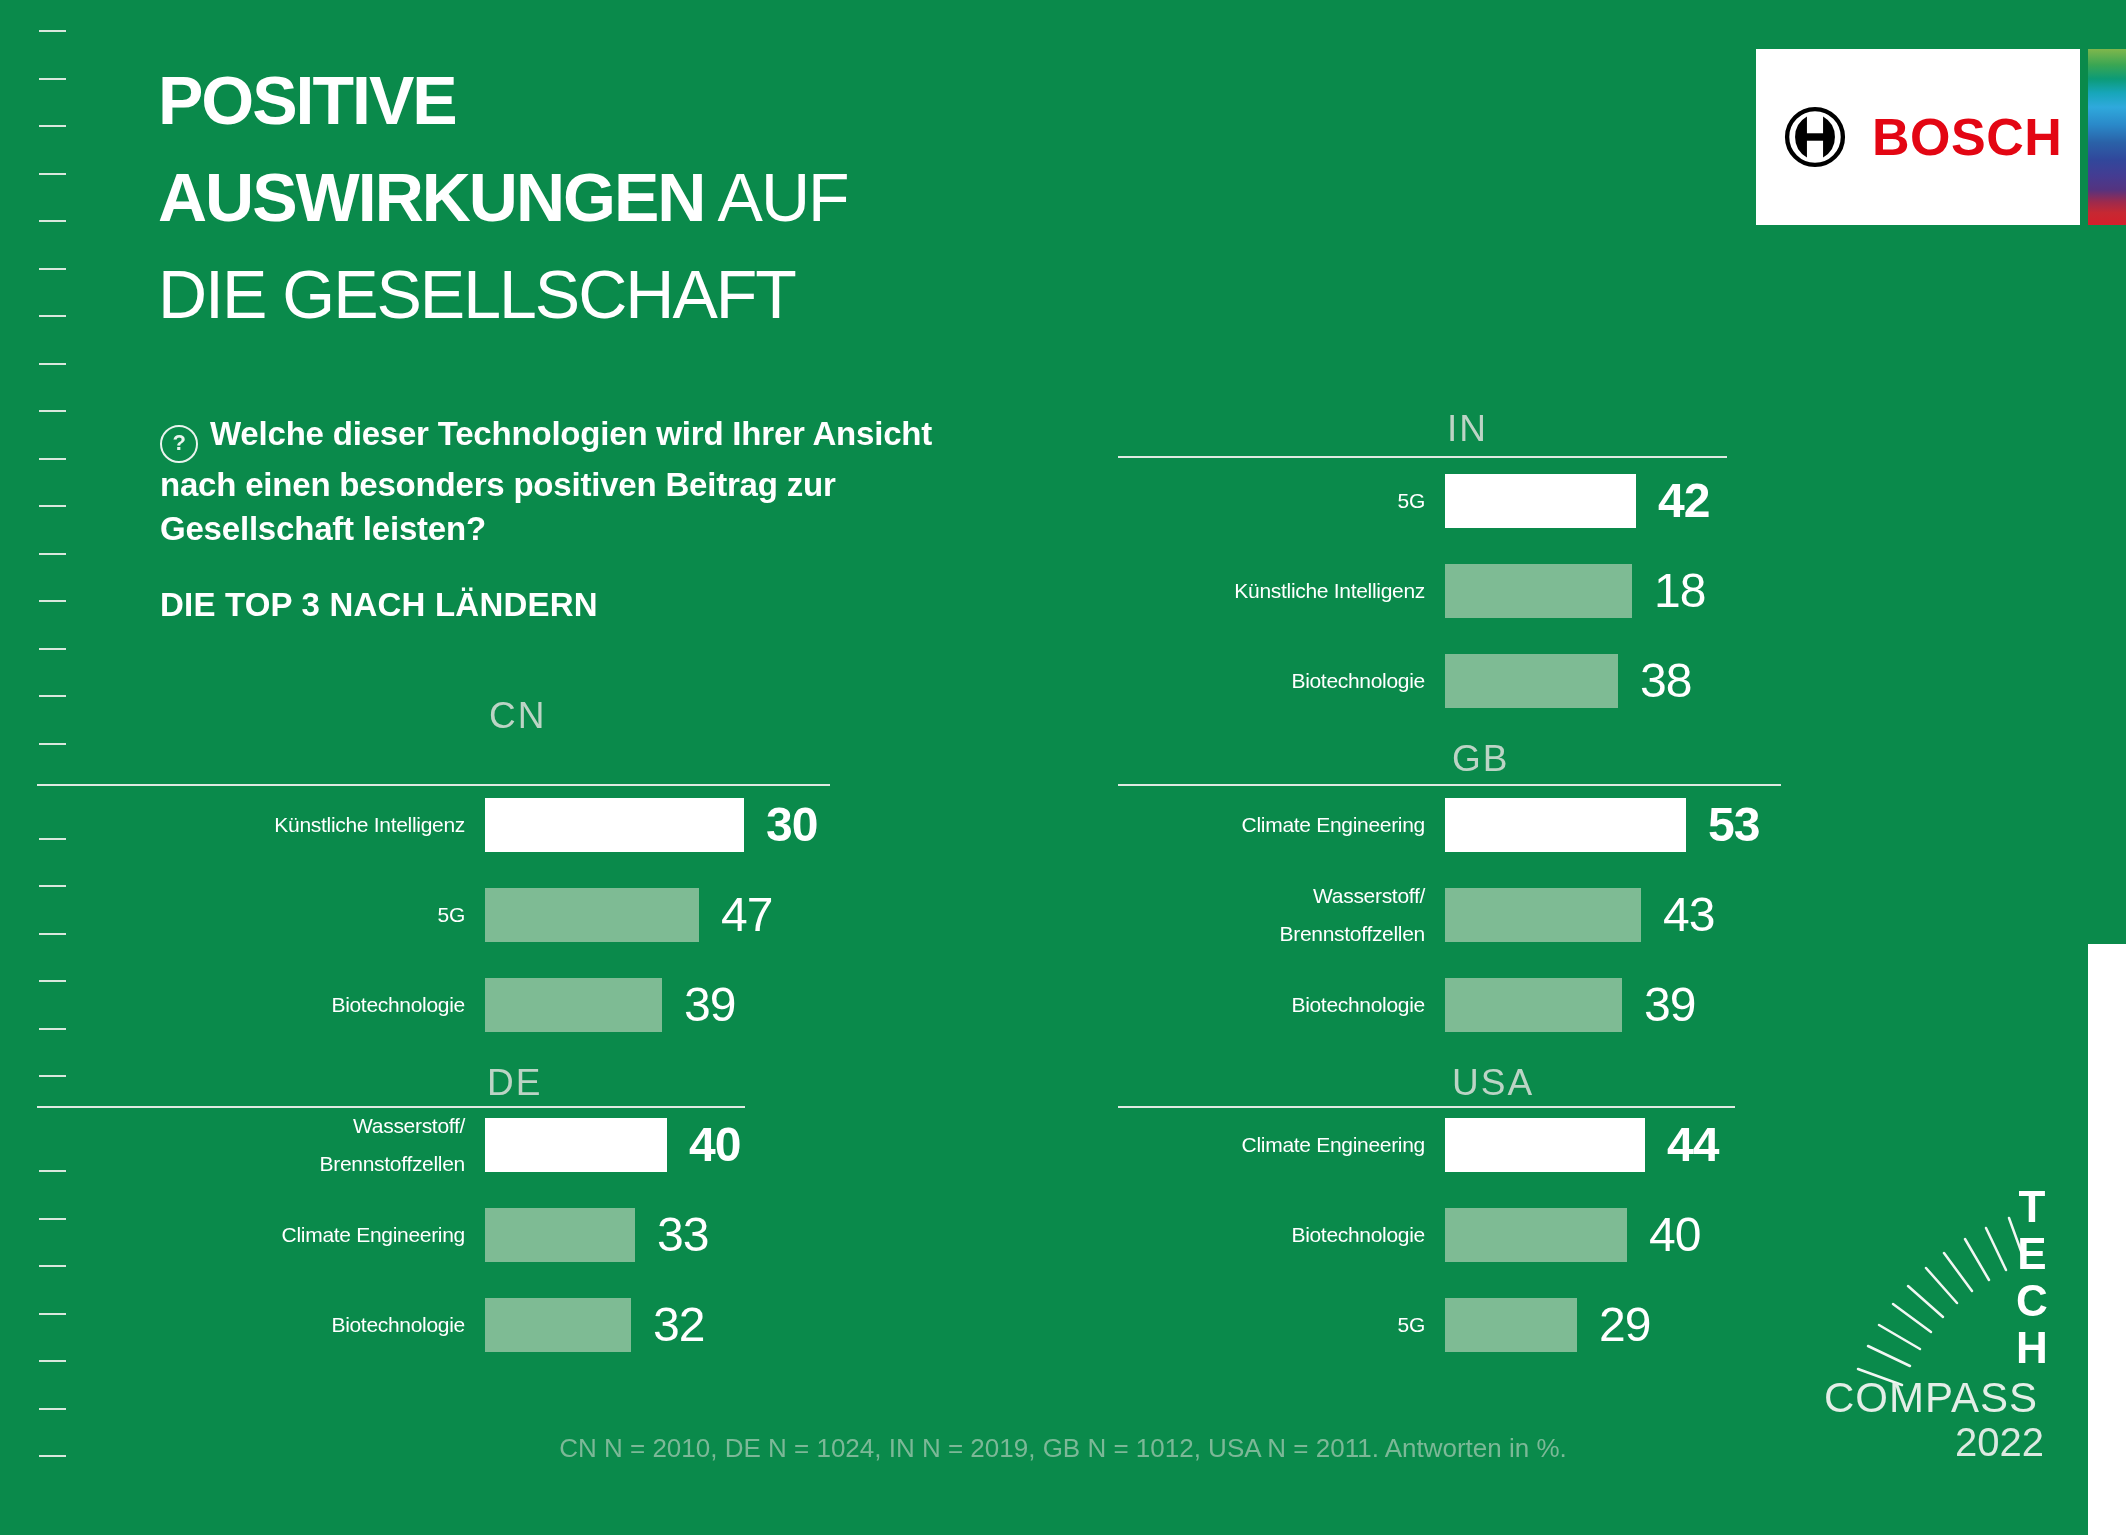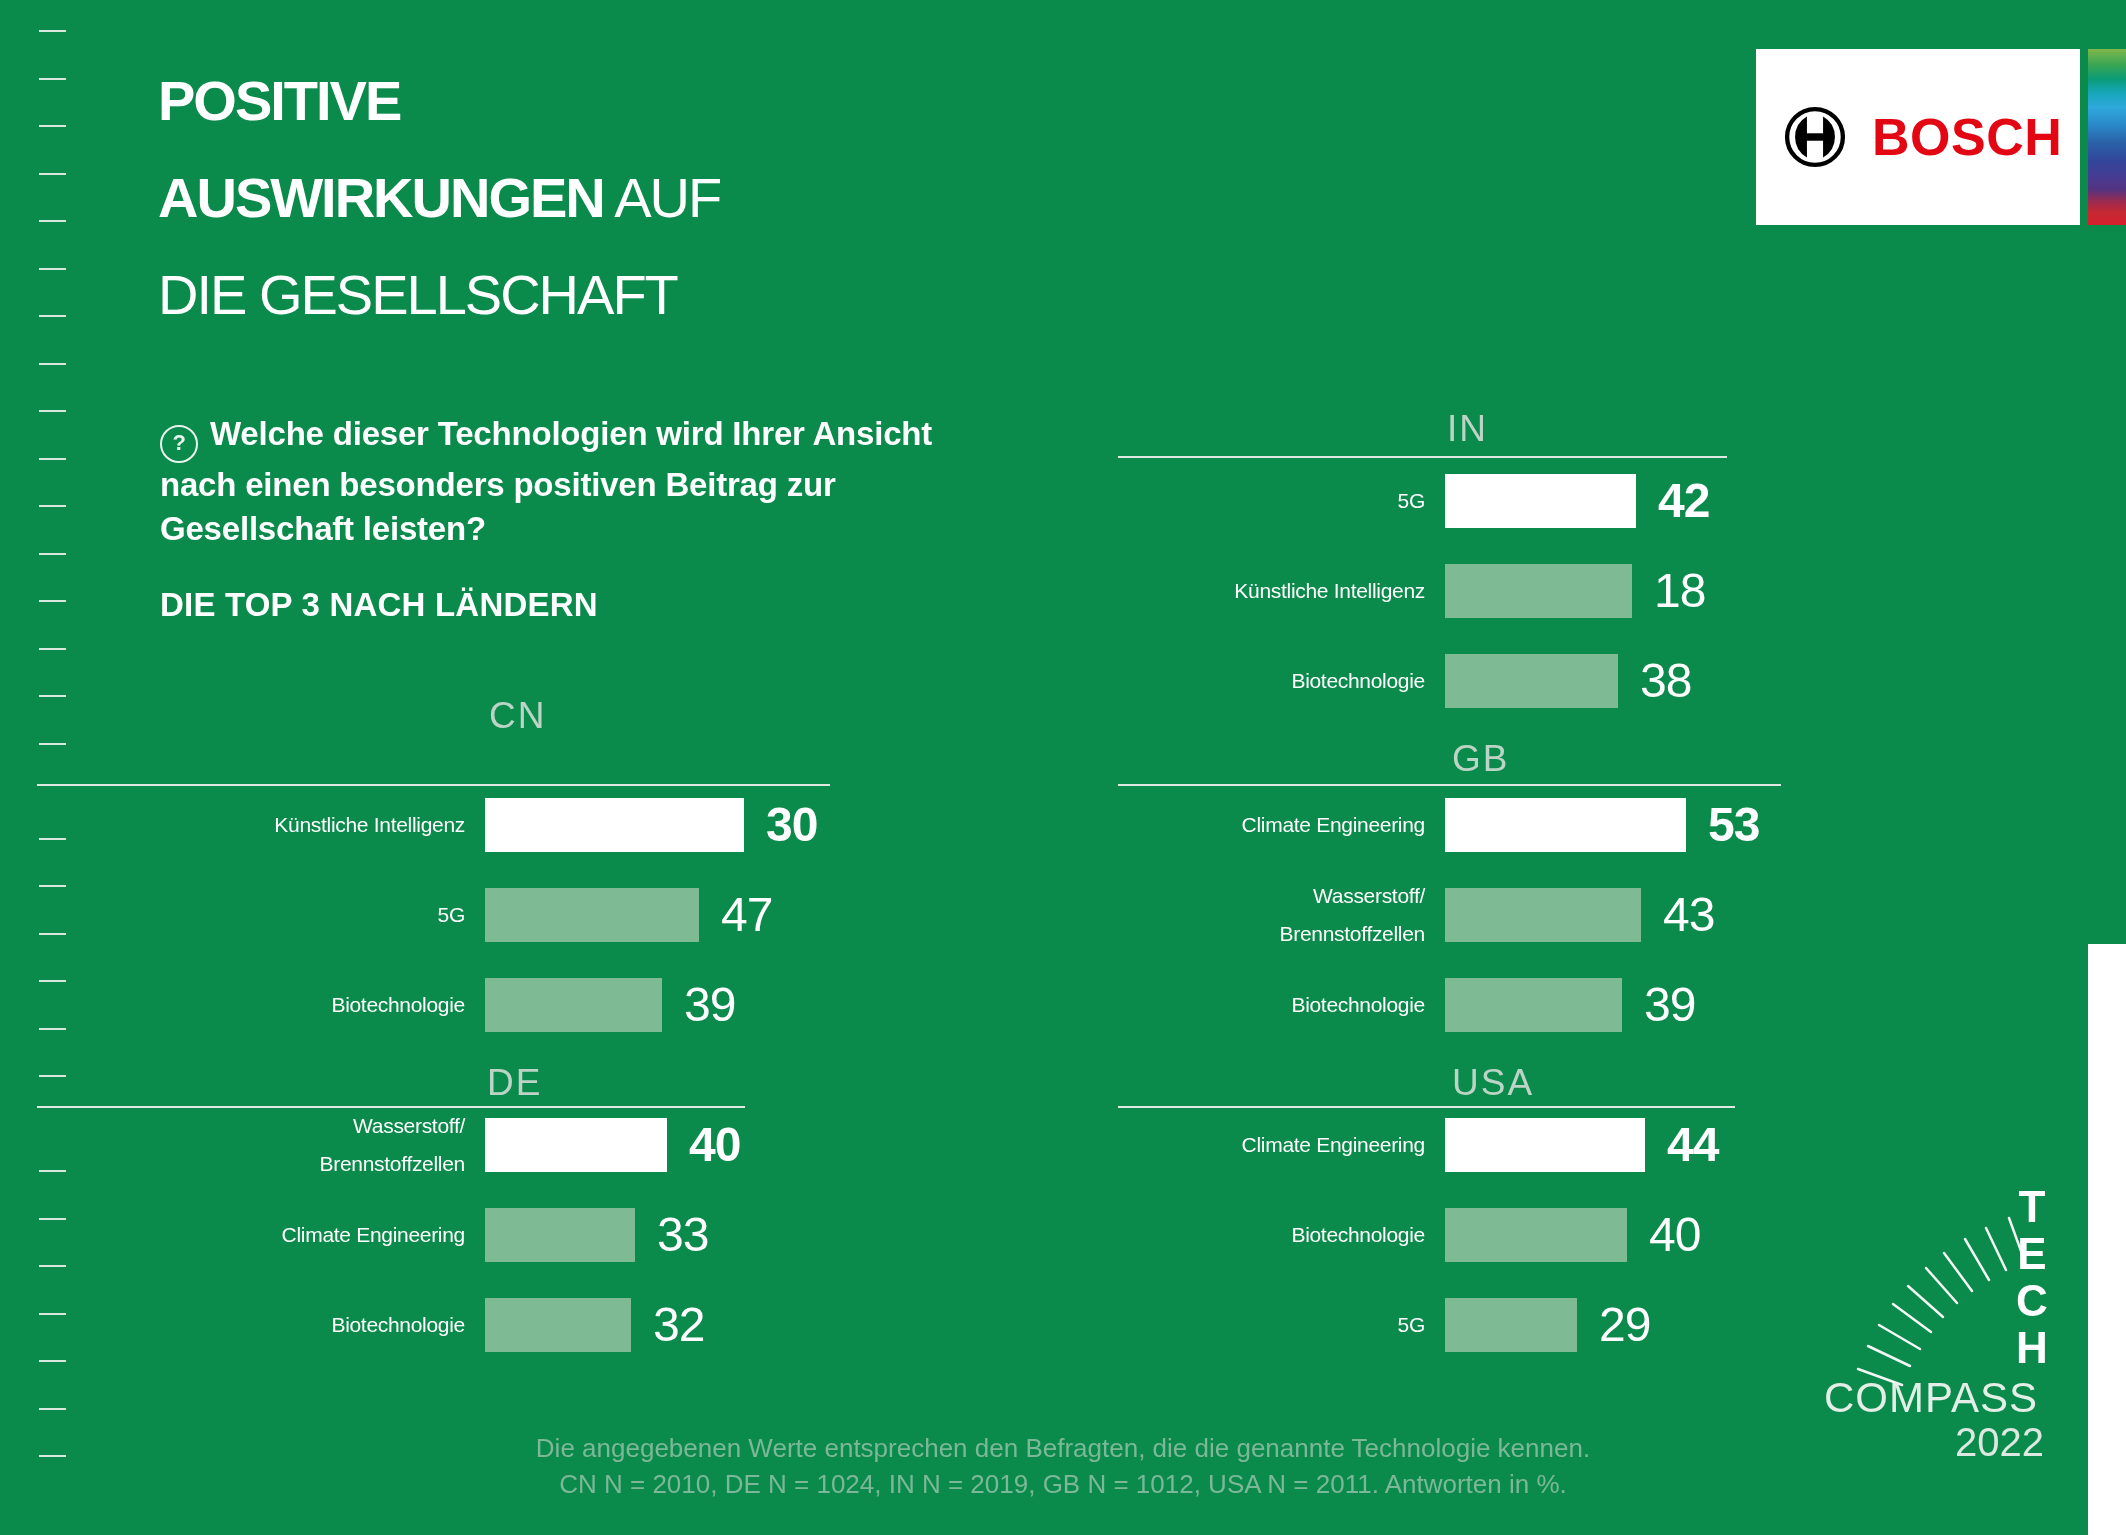--- a/index.html
+++ b/index.html
@@ -7,21 +7,21 @@
     width:2126px;height:1535px;position:relative;overflow:hidden;
     background:#0a8a4b;
     font-family:"Liberation Sans", sans-serif;
     -webkit-font-smoothing:antialiased;
   }
   
   .tick{position:absolute;left:39px;width:27px;height:2px;background:#d9e7dd;}
   
   .title{
     position:absolute;left:158px;top:52px;color:#fff;
-    font-size:56px;line-height:97px;letter-spacing:-2px;white-space:nowrap;
+    font-size:68px;line-height:97px;letter-spacing:-2px;white-space:nowrap;
   }
   .title .bold{font-weight:700;}
   .title .light{font-weight:400;}
   .question{
     position:absolute;left:160px;top:412px;color:#fff;
     font-size:33px;line-height:44px;font-weight:700;letter-spacing:-0.2px;
   }
   .q-icon{
     display:inline-block;width:34px;height:34px;border:2px solid #eaf4ee;border-radius:50%;
     text-align:center;line-height:32px;font-size:22px;color:#eaf4ee;margin-right:12px;
@@ -241,15 +241,14 @@
 <div class="tc-tech">
   <span>T</span>
   <span>E</span>
   <span>C</span>
   <span>H</span>
 </div>
 <div class="tc-compass">COMPASS</div>
 <div class="tc-year">2022</div>
 
 <div class="footnote">
-  <div>Die angegebenen Werte entsprechen den Befragten, die die genannte Technologie kennen.</div>
   <div>CN N = 2010, DE N = 1024, IN N = 2019, GB N = 1012, USA N = 2011. Antworten in %.</div>
 </div>
 
 </body></html>

